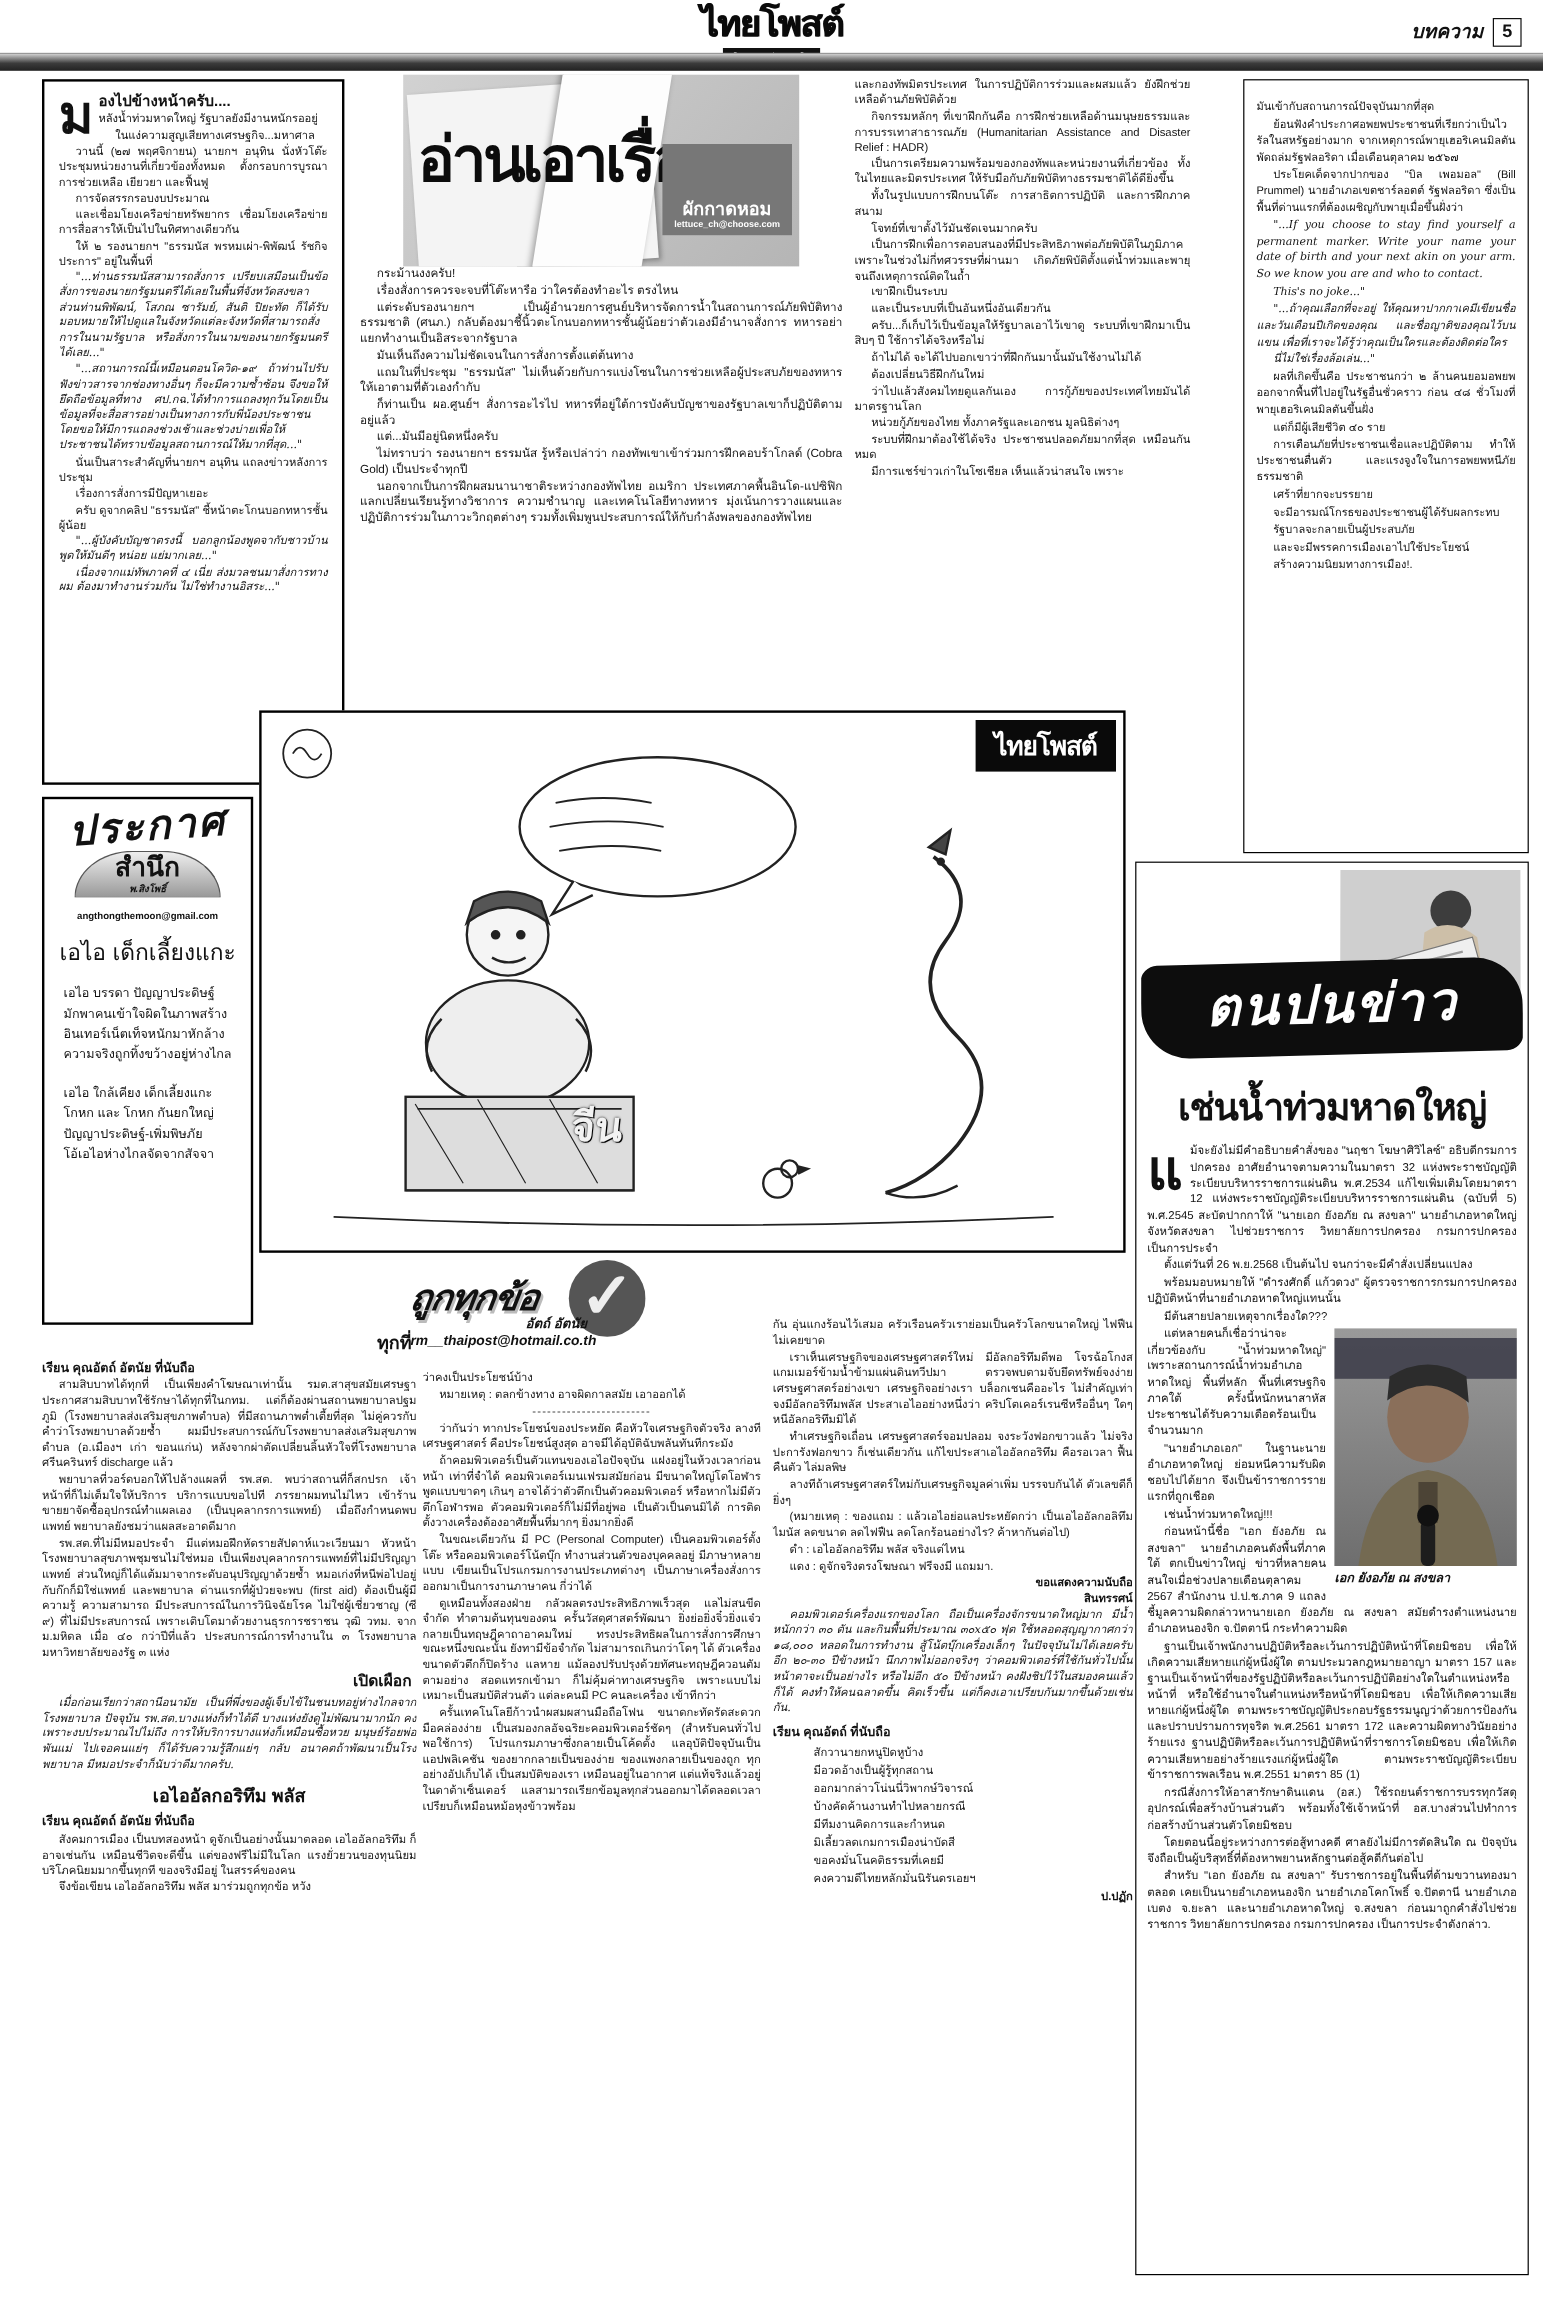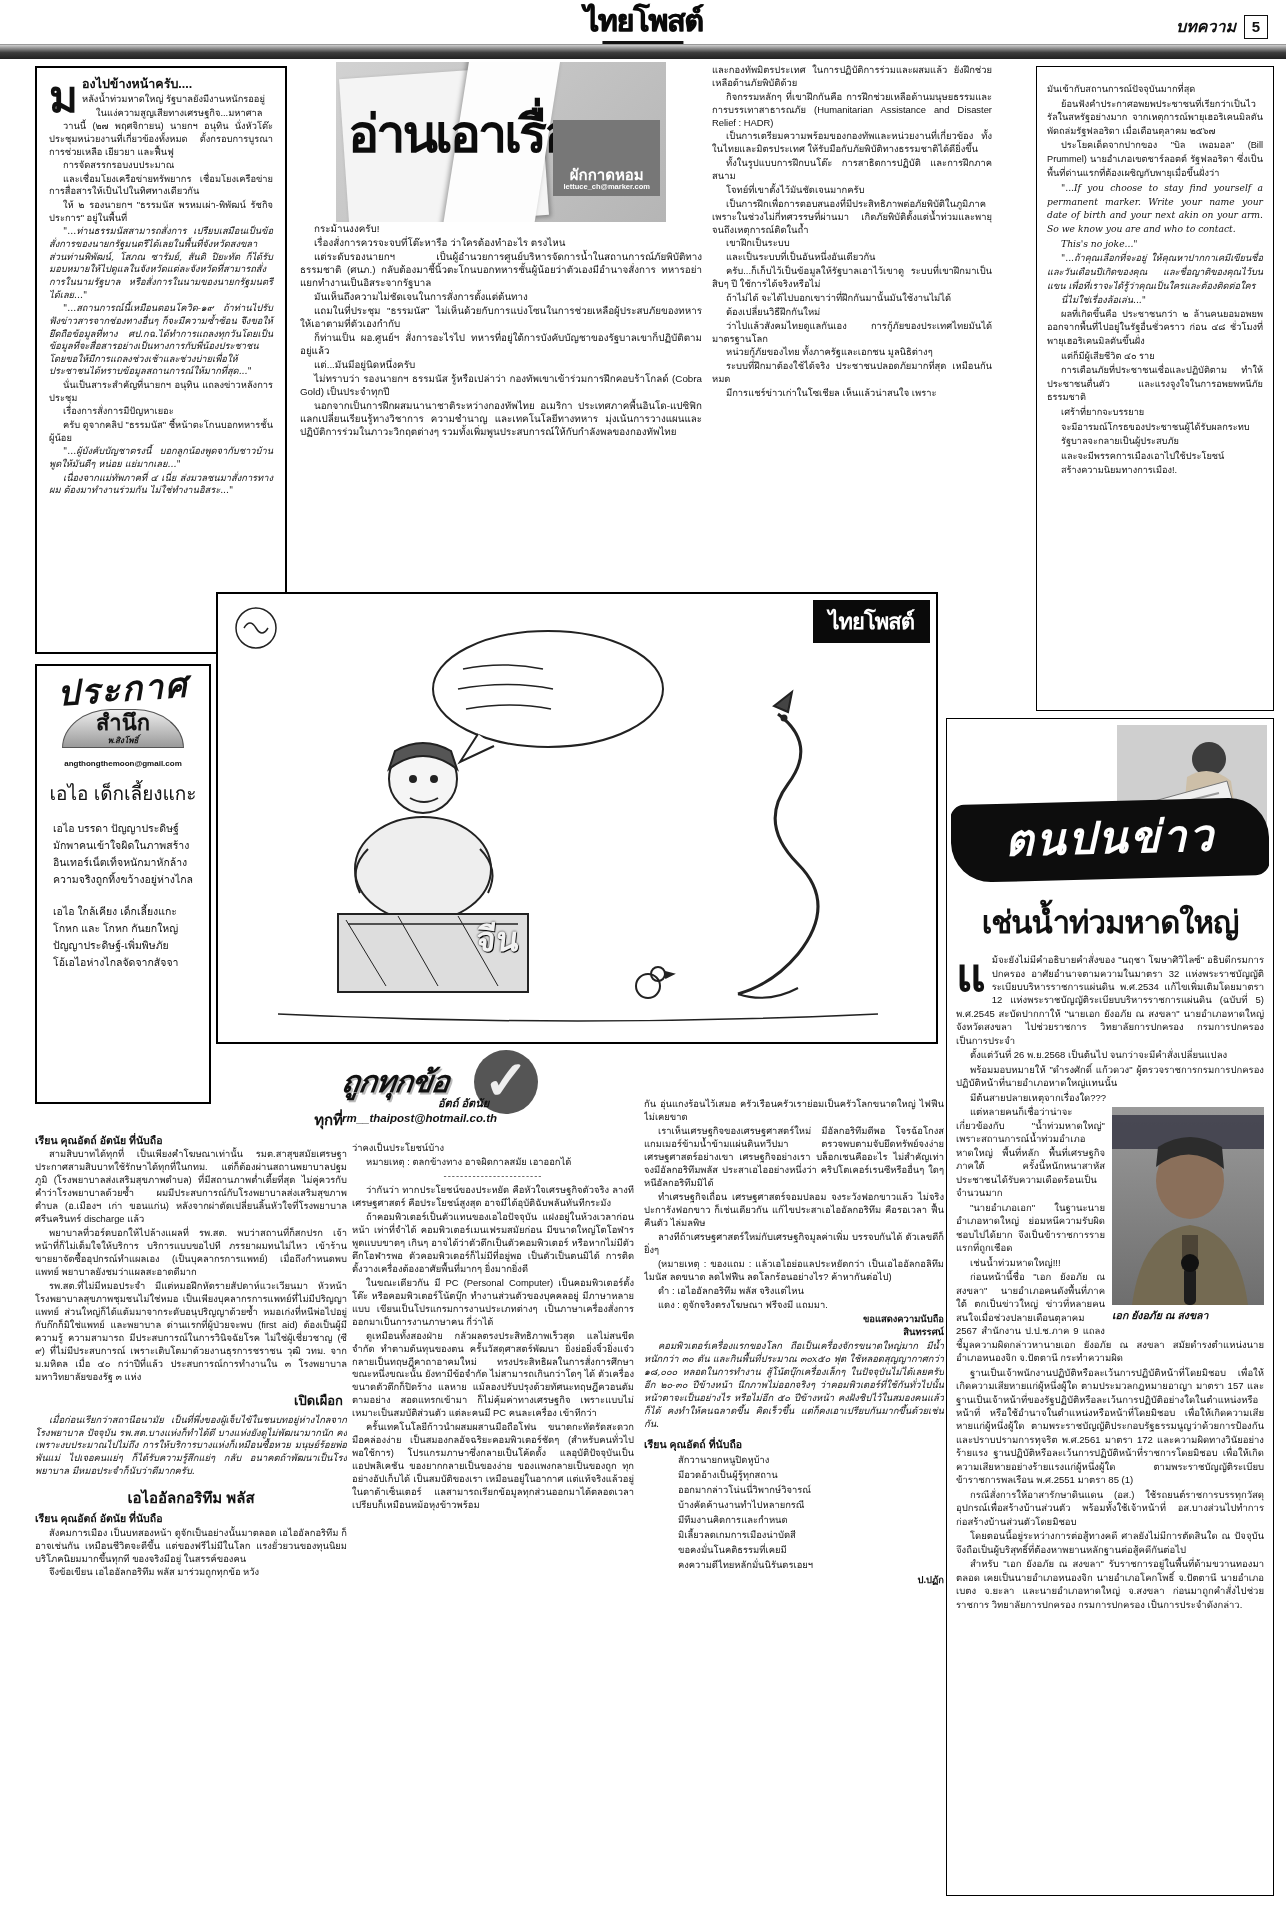--- a/index.html
+++ b/index.html
@@ -139,21 +139,21 @@
       </div>
   </div>
 
   <div class="blk read">
     <div class="read-graphic">
       <div class="read-page"></div>
       <div class="read-page2"></div>
       <div class="read-title">อ่านเอาเรื่อง</div>
       <div class="read-author-box">
         <div class="read-author">ผักกาดหอม</div>
-        <div class="read-email">lettuce_ch@marker.com</div>
+        <div class="read-email">lettuce_ch@choose.com</div>
       </div>
     </div>
     <div>
         <p>กระม้านงงครับ!</p>
         <p>เรื่องสั่งการควรจะจบที่โต๊ะหารือ ว่าใครต้องทำอะไร ตรงไหน</p>
         <p>แต่ระดับรองนายกฯ เป็นผู้อำนวยการศูนย์บริหารจัดการน้ำในสถานการณ์ภัยพิบัติทางธรรมชาติ (ศนภ.) กลับต้องมาชี้นิ้วตะโกนบอกทหารชั้นผู้น้อยว่าตัวเองมีอำนาจสั่งการ ทหารอย่าแยกทำงานเป็นอิสระจากรัฐบาล</p>
         <p>มันเห็นถึงความไม่ชัดเจนในการสั่งการตั้งแต่ต้นทาง</p>
         <p>แถมในที่ประชุม "ธรรมนัส" ไม่เห็นด้วยกับการแบ่งโซนในการช่วยเหลือผู้ประสบภัยของทหาร ให้เอาตามที่ตัวเองกำกับ</p>
         <p>ก็ท่านเป็น ผอ.ศูนย์ฯ สั่งการอะไรไป ทหารที่อยู่ใต้การบังคับบัญชาของรัฐบาลเขาก็ปฏิบัติตามอยู่แล้ว</p>
         <p>แต่...มันมีอยู่นิดหนึ่งครับ</p>

